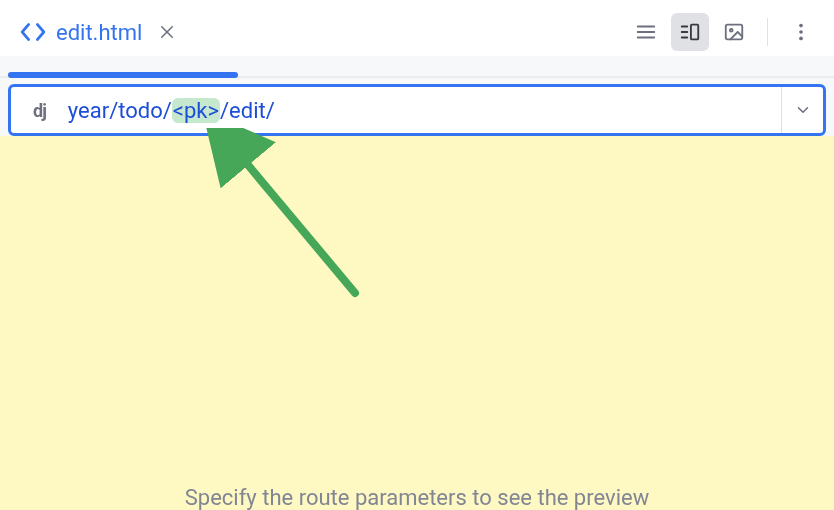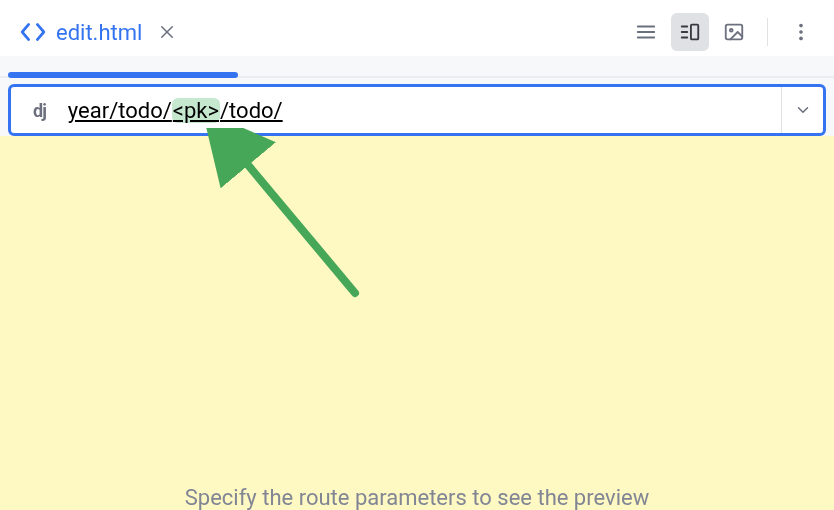--- a/index.html
+++ b/index.html
@@ -125,22 +125,21 @@
       color: #6c707e;
       font-weight: 700;
       font-size: 18px;
       letter-spacing: -1px;
     }
     .url-content {
       flex: 1;
       display: flex;
       align-items: center;
       font-size: 22px;
-      color: #000000;
-      text-decoration: underline;
+      color: #1d4ed8;
     }
     .url-part {
       white-space: pre;
     }
     .url-param {
       background: #c5e8ce;
       border-radius: 6px;
       padding: 0 1px;
     }
     .url-dropdown {
@@ -234,21 +233,21 @@
 </div>
 
 <div class="tab-indicator"></div>
 <div class="separator-line"></div>
 
 <div class="url-bar-container">
   <div class="url-prefix">dj</div>
   <div class="url-content">
     <span class="url-part">year/todo/</span>
     <span class="url-param">&lt;pk&gt;</span>
-    <span class="url-part">/todo/</span>
+    <span class="url-part">/edit/</span>
   </div>
   <div class="url-dropdown">
     <svg viewBox="0 0 24 24" fill="none" stroke="currentColor" stroke-width="2" stroke-linecap="round" stroke-linejoin="round">
       <polyline points="6 9 12 15 18 9"></polyline>
     </svg>
   </div>
 </div>
 
 <div class="preview-area">
   <div class="preview-message">Specify the route parameters to see the preview</div>

